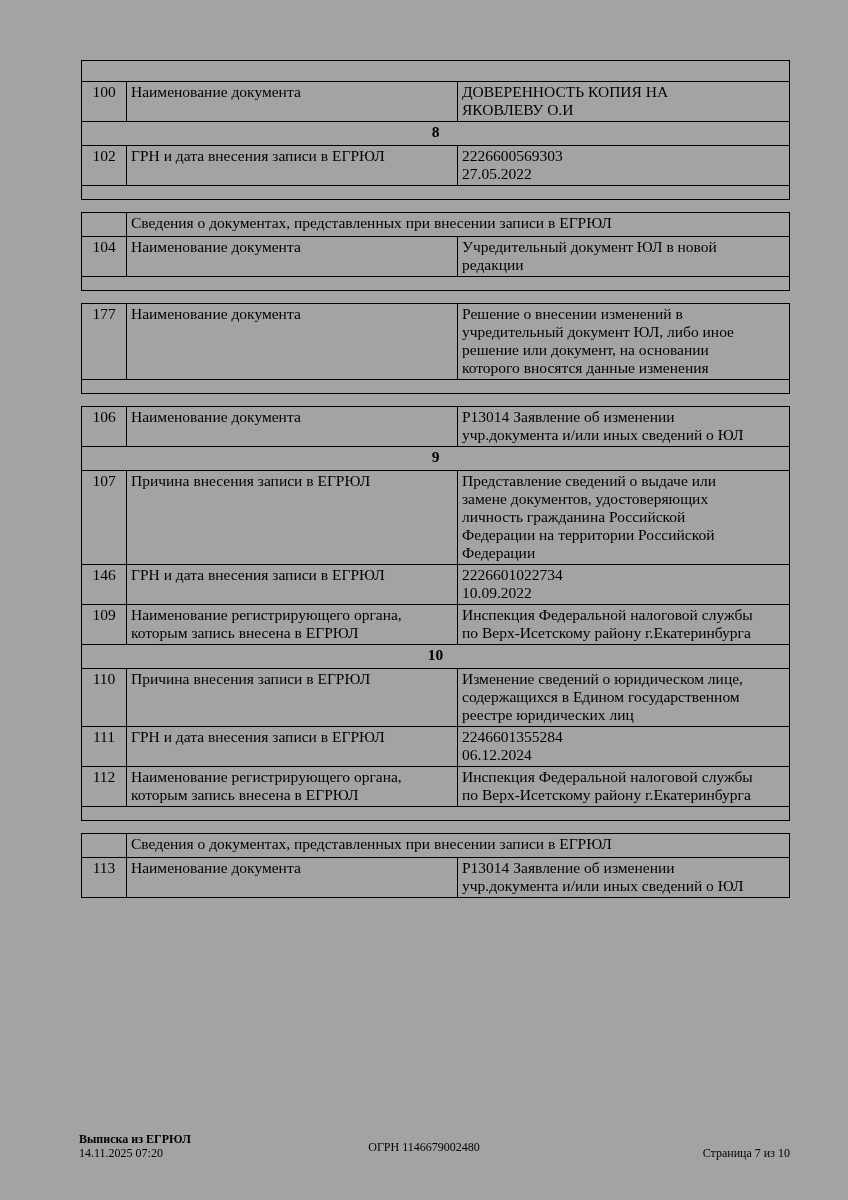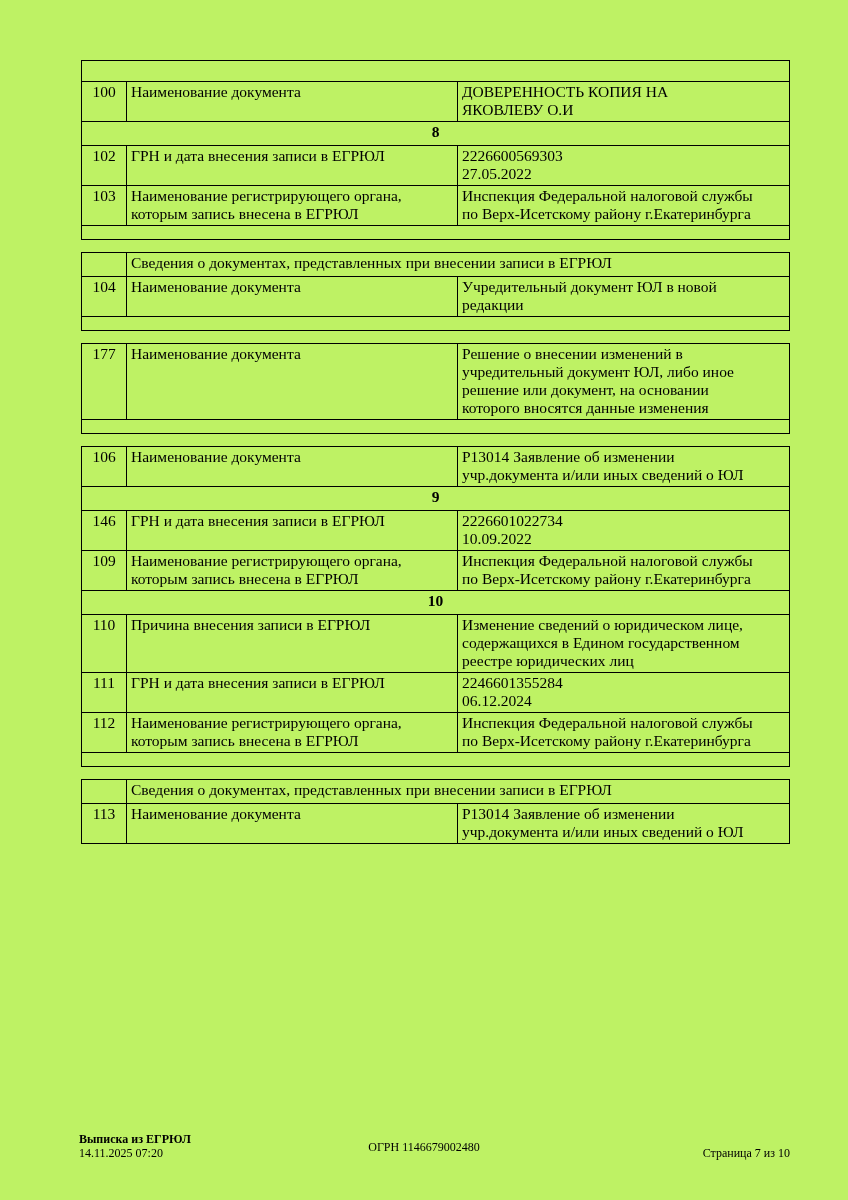--- a/index.html
+++ b/index.html
@@ -4,21 +4,21 @@
 <style>
   html, body {
     margin: 0;
     padding: 0;
     background: #ffffff;
   }
   .page {
     position: relative;
     width: 848px;
     height: 1200px;
-    background: #bef264;
+    background: #a3a3a3;
     font-family: "Liberation Serif", serif;
     color: #000000;
     overflow: hidden;
   }
   #table-container {
     position: absolute;
     left: 81px;
     top: 60px;
     width: 708px;
   }
@@ -114,27 +114,20 @@
           </tr>
           <tr class="section">
             <td colspan="3">8</td>
           </tr>
           <tr>
             <td class="num">102</td>
             <td>ГРН и дата внесения записи в ЕГРЮЛ</td>
             <td>2226600569303
 27.05.2022</td>
           </tr>
-          <tr>
-            <td class="num">103</td>
-            <td>Наименование регистрирующего органа,
-которым запись внесена в ЕГРЮЛ</td>
-            <td>Инспекция Федеральной налоговой службы
-по Верх-Исетскому району г.Екатеринбурга</td>
-          </tr>
           <tr class="spacer">
             <td colspan="3"></td>
           </tr>
         </tbody>
       </table>
       <table class="subtable">
         <colgroup>
           <col style="width: 45px;">
           <col style="width: 331px;">
           <col style="width: 332px;">
@@ -183,20 +176,29 @@
         </colgroup>
         <tbody>
           <tr>
             <td class="num">106</td>
             <td>Наименование документа</td>
             <td>Р13014 Заявление об изменении
 учр.документа и/или иных сведений о ЮЛ</td>
           </tr>
           <tr class="section">
             <td colspan="3">9</td>
+          </tr>
+          <tr>
+            <td class="num">107</td>
+            <td>Причина внесения записи в ЕГРЮЛ</td>
+            <td>Представление сведений о выдаче или
+замене документов, удостоверяющих
+личность гражданина Российской
+Федерации на территории Российской
+Федерации</td>
           </tr>
           <tr>
             <td class="num">146</td>
             <td>ГРН и дата внесения записи в ЕГРЮЛ</td>
             <td>2226601022734
 10.09.2022</td>
           </tr>
           <tr>
             <td class="num">109</td>
             <td>Наименование регистрирующего органа,

